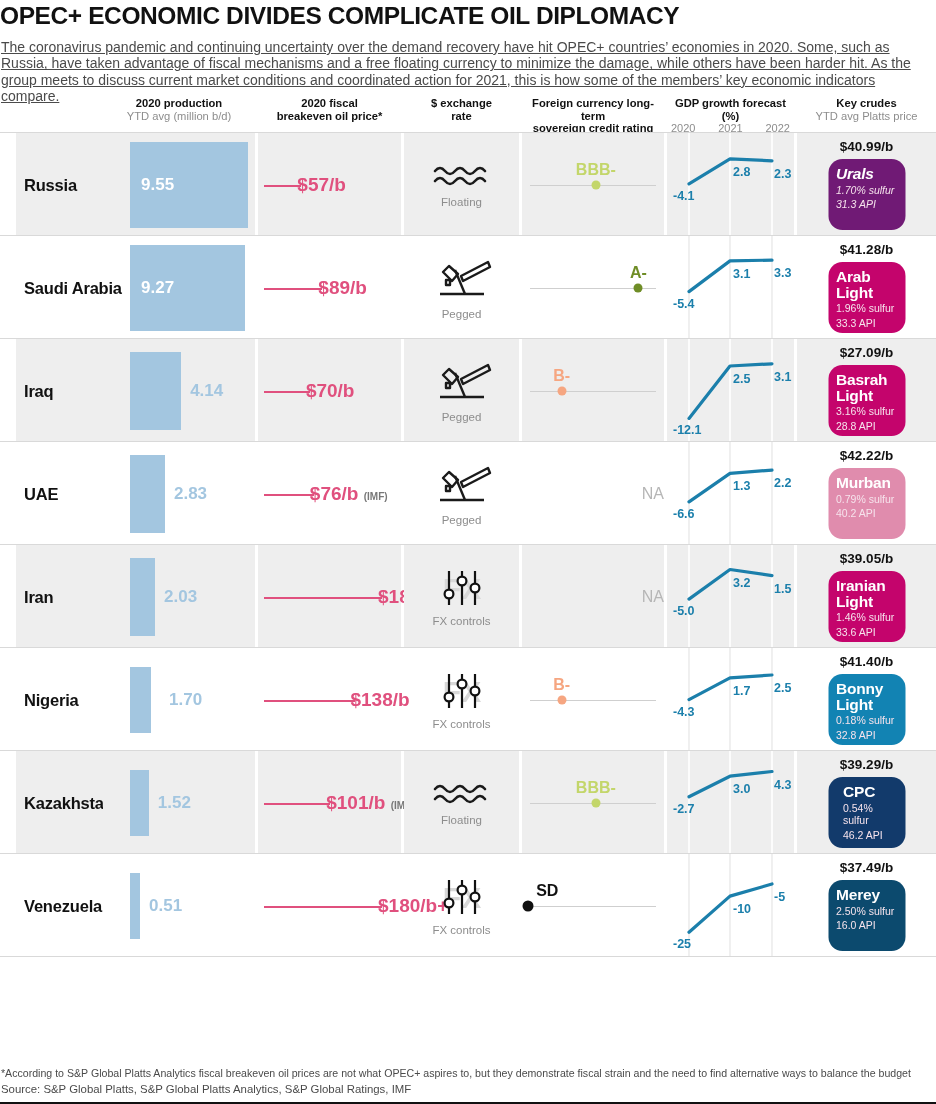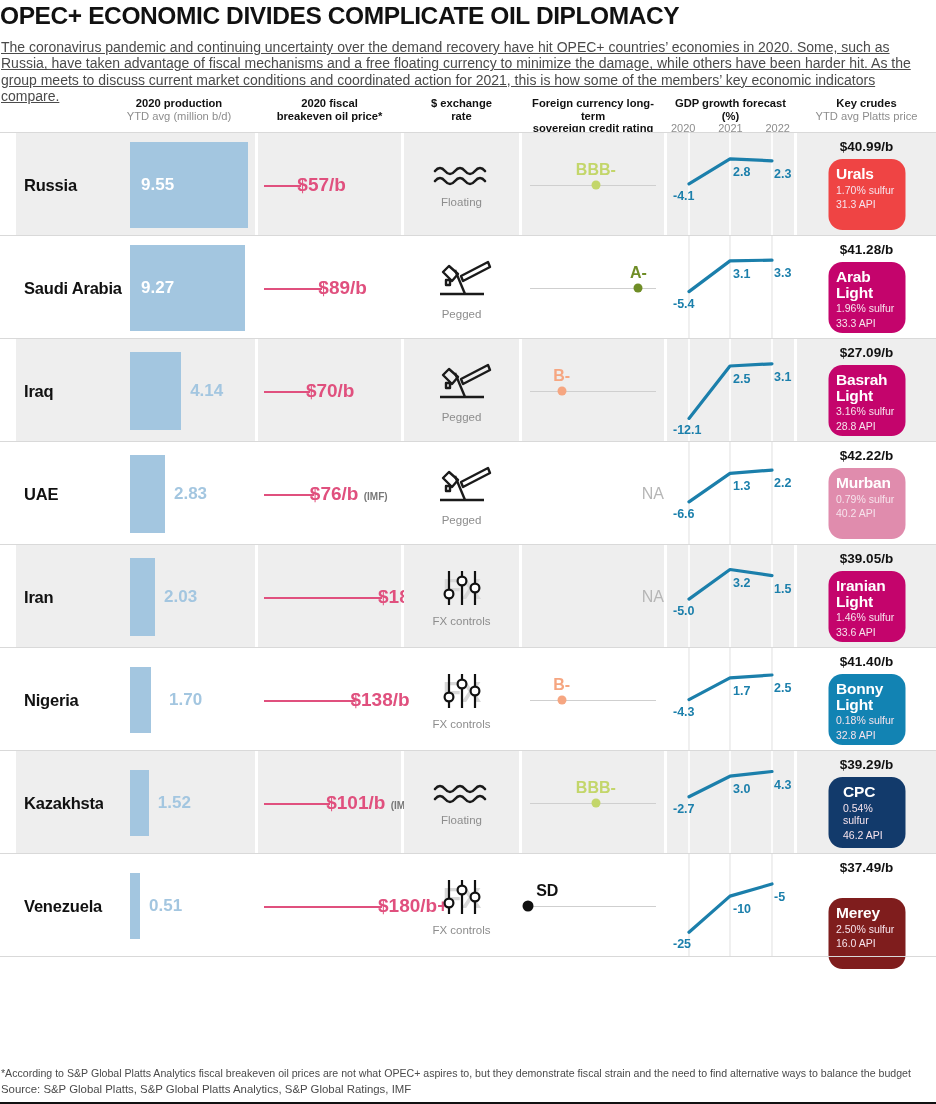--- a/index.html
+++ b/index.html
@@ -188,21 +188,21 @@
             <line class="gridline" x1="63" y1="0" x2="63" y2="103"></line>
             <line class="gridline" x1="105" y1="0" x2="105" y2="103"></line>
             <polyline points="22,50.9 63,25.9 105,27.8" fill="none" stroke="#1b7fab" stroke-width="3.2" stroke-linejoin="round" stroke-linecap="round"></polyline>
             <text x="6" y="66.9" font-family="Liberation Sans, sans-serif" font-size="12.5" font-weight="bold" fill="#1b7fab" text-anchor="start">-4.1</text>
             <text x="66" y="42.9" font-family="Liberation Sans, sans-serif" font-size="12.5" font-weight="bold" fill="#1b7fab" text-anchor="start">2.8</text>
             <text x="107" y="44.8" font-family="Liberation Sans, sans-serif" font-size="12.5" font-weight="bold" fill="#1b7fab" text-anchor="start">2.3</text>
           </svg>
         </div>
         <div class="cell c-crude">
           <span class="crude-price">$40.99/b</span>
-          <div class="crude-card" style="background:#ef4444;">
+          <div class="crude-card" style="background:#701a75;font-style:italic;">
             <div class="crude-name">Urals</div>
             <div class="crude-sub">1.70% sulfur</div>
             <div class="crude-sub">31.3 API</div>
           </div>
         </div>
       </div>
       <div class="divider" style="top: 102px;"></div>
       <div class="row">
         <div class="cell c-country">
           <span class="country-name">Saudi Arabia</span>
@@ -542,21 +542,21 @@
             <line class="gridline onwhite" x1="63" y1="0" x2="63" y2="103"></line>
             <line class="gridline onwhite" x1="105" y1="0" x2="105" y2="103"></line>
             <polyline points="22,78.2 63,42.1 105,30.0" fill="none" stroke="#1b7fab" stroke-width="3.2" stroke-linejoin="round" stroke-linecap="round"></polyline>
             <text x="6" y="94.2" font-family="Liberation Sans, sans-serif" font-size="12.5" font-weight="bold" fill="#1b7fab" text-anchor="start">-25</text>
             <text x="66" y="59.1" font-family="Liberation Sans, sans-serif" font-size="12.5" font-weight="bold" fill="#1b7fab" text-anchor="start">-10</text>
             <text x="107" y="47.0" font-family="Liberation Sans, sans-serif" font-size="12.5" font-weight="bold" fill="#1b7fab" text-anchor="start">-5</text>
           </svg>
         </div>
         <div class="cell c-crude">
           <span class="crude-price">$37.49/b</span>
-          <div class="crude-card" style="background:#7f1d1d;margin-top:18px;">
+          <div class="crude-card" style="background:#0c4a6e;">
             <div class="crude-name">Merey</div>
             <div class="crude-sub">2.50% sulfur</div>
             <div class="crude-sub">16.0 API</div>
           </div>
         </div>
       </div>
       <div class="divider" style="top: 823px;"></div>
       <div class="divider" style="top: -1px;"></div>
     </div>
 

